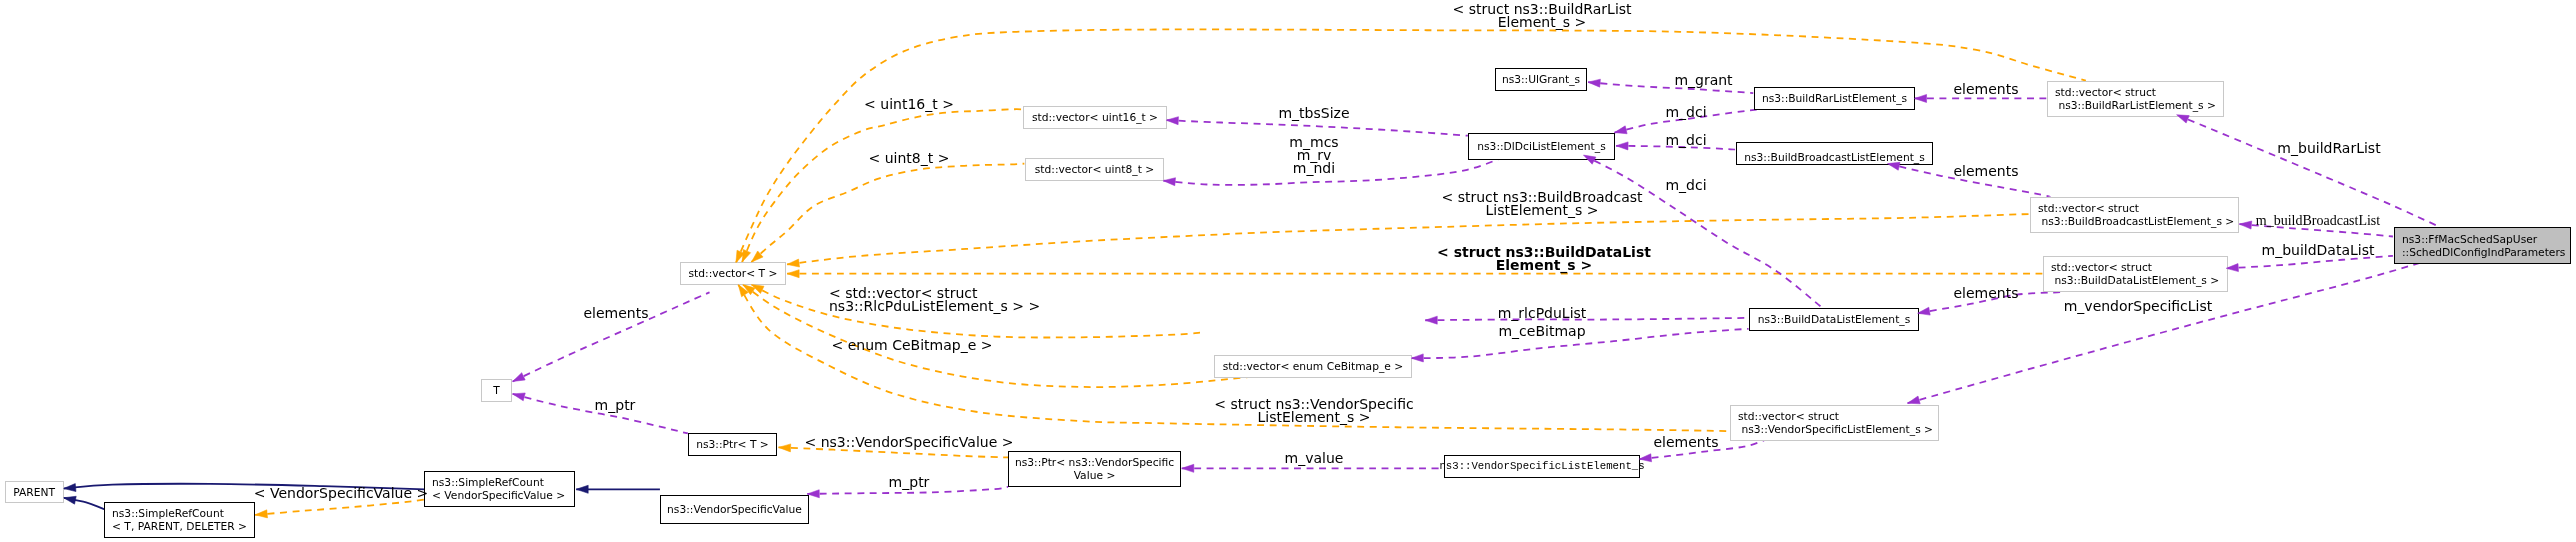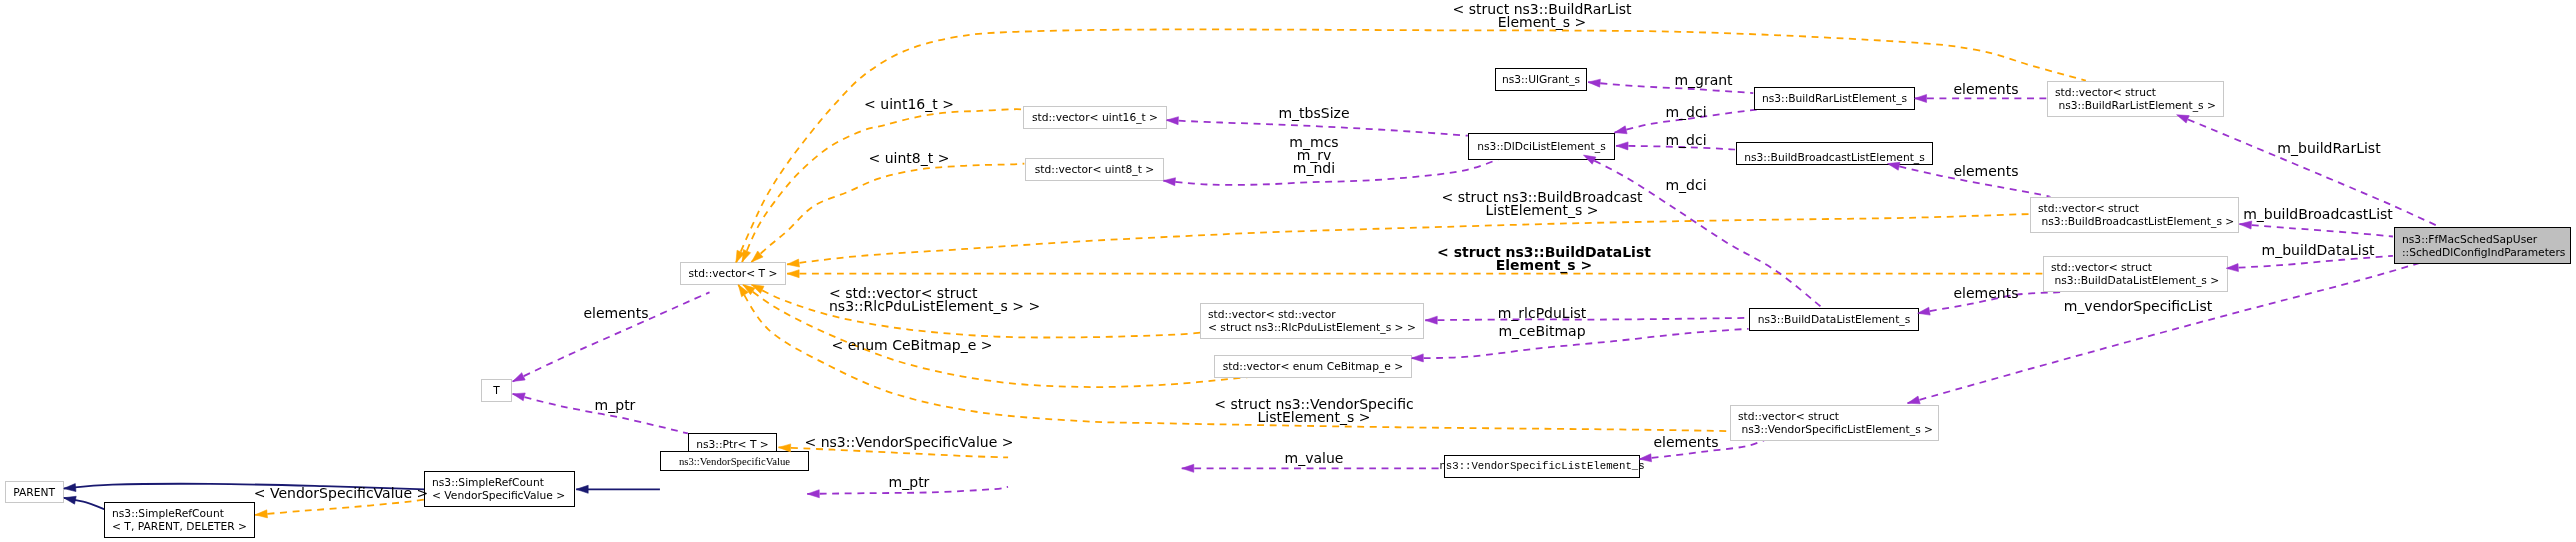--- a/index.html
+++ b/index.html
@@ -154,41 +154,41 @@
       <div class="ln">std::vector&lt; struct</div>
       <div class="ln"> ns3::BuildBroadcastListElement_s &gt;</div>
     </div>
 <div class="node gray l" style="left:2043px;top:256px;width:185px;height:36px;">
       <div class="ln">std::vector&lt; struct</div>
       <div class="ln"> ns3::BuildDataListElement_s &gt;</div>
     </div>
 <div class="node black c" style="left:1749px;top:308px;width:170px;height:22.5px;">
       <div class="ln">ns3::BuildDataListElement_s</div>
     </div>
-<div class="node gray l" style="left:1200px;top:303px;width:224px;height:36px;">
-      <div class="ln">std::vector&lt; std::vector</div>
-      <div class="ln">&lt; struct ns3::RlcPduListElement_s &gt; &gt;</div>
-    </div>
 <div class="node gray c" style="left:1214px;top:355px;width:198px;height:22.5px;">
       <div class="ln">std::vector&lt; enum CeBitmap_e &gt;</div>
     </div>
 <div class="node gray l" style="left:1730px;top:405px;width:209px;height:36px;">
       <div class="ln">std::vector&lt; struct</div>
       <div class="ln"> ns3::VendorSpecificListElement_s &gt;</div>
     </div>
 <div class="node black c" style="left:1444px;top:455px;width:196px;height:22.5px;font-family:Liberation Mono, monospace;">
       <div class="ln">ns3::VendorSpecificListElement_s</div>
     </div>
+<div class="node black c" style="left:1008px;top:451px;width:173px;height:36px;">
+      <div class="ln">ns3::Ptr&lt; ns3::VendorSpecific</div>
+      <div class="ln">Value &gt;</div>
+    </div>
 <div class="node gray c" style="left:481px;top:379px;width:31px;height:22.5px;">
       <div class="ln">T</div>
     </div>
 <div class="node black c" style="left:688px;top:433px;width:89px;height:22.5px;">
       <div class="ln">ns3::Ptr&lt; T &gt;</div>
     </div>
-<div class="node black c" style="left:660px;top:451px;width:149px;height:20px;font-family:Liberation Serif, serif;">
+<div class="node black c" style="left:660px;top:495px;width:149px;height:29px;">
       <div class="ln">ns3::VendorSpecificValue</div>
     </div>
 <div class="node black l" style="left:424px;top:471px;width:151px;height:36px;">
       <div class="ln">ns3::SimpleRefCount</div>
       <div class="ln">&lt; VendorSpecificValue &gt;</div>
     </div>
 <div class="node gray c" style="left:4.7px;top:481px;width:59px;height:22px;">
       <div class="ln">PARENT</div>
     </div>
 <div class="node black l" style="left:104px;top:502px;width:151px;height:36px;">
@@ -306,21 +306,21 @@
 <div class="elabel c" style="left:1685px;top:80px;padding-left:37px;"><div>m_grant</div></div>
 <div class="elabel c" style="left:1986px;top:89px;"><div>elements</div></div>
 <div class="elabel c" style="left:1686px;top:112px;"><div>m_dci</div></div>
 <div class="elabel c" style="left:909px;top:158px;"><div>&lt; uint8_t &gt;</div></div>
 <div class="elabel c" style="left:1314px;top:155px;"><div>m_mcs</div><div>m_rv</div><div>m_ndi</div></div>
 <div class="elabel c" style="left:1686px;top:140px;"><div>m_dci</div></div>
 <div class="elabel c" style="left:2329px;top:148px;"><div>m_buildRarList</div></div>
 <div class="elabel c" style="left:1986px;top:171px;"><div>elements</div></div>
 <div class="elabel c" style="left:1686px;top:185px;"><div>m_dci</div></div>
 <div class="elabel c" style="left:1542px;top:204px;"><div>&lt; struct ns3::BuildBroadcast</div><div>ListElement_s &gt;</div></div>
-<div class="elabel c" style="left:2318px;top:214px;"><div>m_buildBroadcastList</div></div>
+<div class="elabel c" style="left:2318px;top:220px;font-family:Liberation Serif, serif;"><div>m_buildBroadcastList</div></div>
 <div class="elabel c" style="left:2318px;top:250px;"><div>m_buildDataList</div></div>
 <div class="elabel c" style="left:1544px;top:259px;font-weight:bold;"><div>&lt; struct ns3::BuildDataList</div><div>Element_s &gt;</div></div>
 <div class="elabel c" style="left:616px;top:313px;"><div>elements</div></div>
 <div class="elabel l" style="left:829px;top:300px;"><div>&lt; std::vector&lt; struct</div><div>ns3::RlcPduListElement_s &gt; &gt;</div></div>
 <div class="elabel c" style="left:1542px;top:313px;"><div>m_rlcPduList</div></div>
 <div class="elabel c" style="left:1986px;top:293px;"><div>elements</div></div>
 <div class="elabel c" style="left:2138px;top:306px;"><div>m_vendorSpecificList</div></div>
 <div class="elabel c" style="left:1542px;top:331px;"><div>m_ceBitmap</div></div>
 <div class="elabel c" style="left:912px;top:345px;"><div>&lt; enum CeBitmap_e &gt;</div></div>
 <div class="elabel c" style="left:1314px;top:411px;"><div>&lt; struct ns3::VendorSpecific</div><div>ListElement_s &gt;</div></div>

